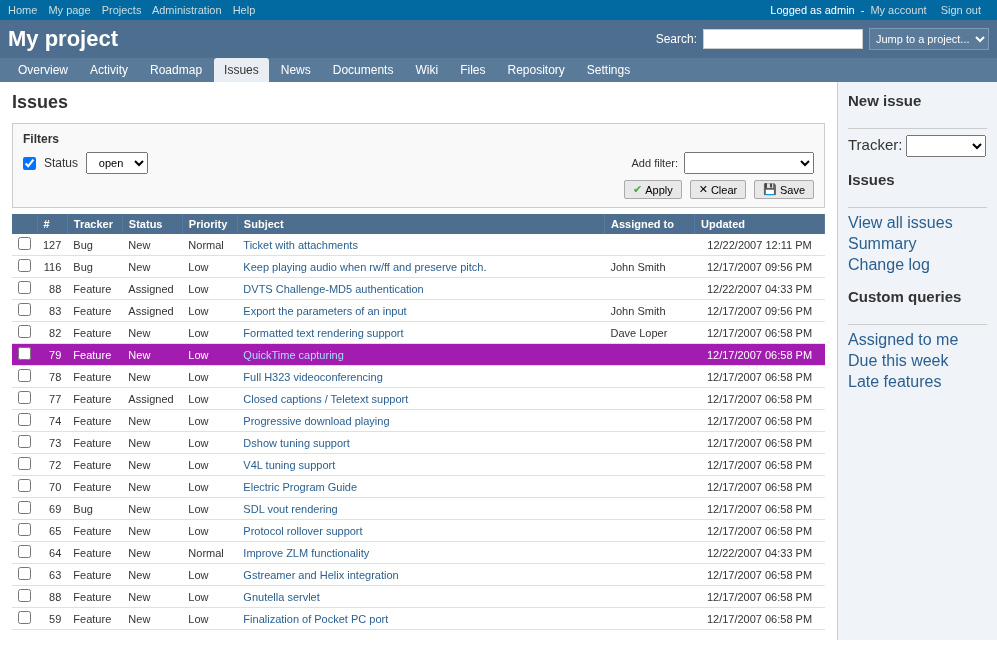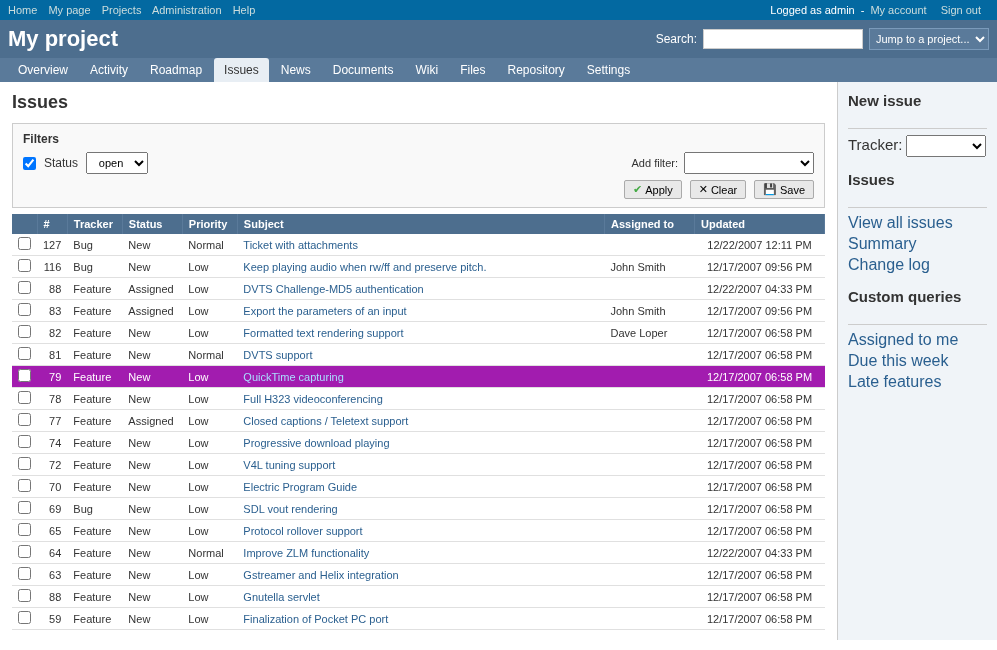--- a/index.html
+++ b/index.html
@@ -218,32 +218,20 @@
         <input type="checkbox" style="">
       </td>
       <td class="col-id">82</td>
       <td class="col-tracker">Feature</td>
       <td class="col-status">New</td>
       <td class="col-priority">Low</td>
       <td class="col-subject"><a href="#">Formatted text rendering support</a></td>
       <td class="col-assigned">Dave Loper</td>
       <td class="col-updated">12/17/2007 06:58 PM</td>
     </tr>
-          <tr>
-      <td class="col-check">
-        <input type="checkbox" style="">
-      </td>
-      <td class="col-id">81</td>
-      <td class="col-tracker">Feature</td>
-      <td class="col-status">New</td>
-      <td class="col-priority">Normal</td>
-      <td class="col-subject"><a href="#">DVTS support</a></td>
-      <td class="col-assigned"></td>
-      <td class="col-updated">12/17/2007 06:58 PM</td>
-    </tr>
           <tr class="selected">
       <td class="col-check">
         <input type="checkbox" style="">
       </td>
       <td class="col-id">79</td>
       <td class="col-tracker">Feature</td>
       <td class="col-status">New</td>
       <td class="col-priority">Low</td>
       <td class="col-subject"><a href="#">QuickTime capturing</a></td>
       <td class="col-assigned"></td>
@@ -275,20 +263,32 @@
     </tr>
           <tr>
       <td class="col-check">
         <input type="checkbox" style="">
       </td>
       <td class="col-id">74</td>
       <td class="col-tracker">Feature</td>
       <td class="col-status">New</td>
       <td class="col-priority">Low</td>
       <td class="col-subject"><a href="#">Progressive download playing</a></td>
+      <td class="col-assigned"></td>
+      <td class="col-updated">12/17/2007 06:58 PM</td>
+    </tr>
+          <tr>
+      <td class="col-check">
+        <input type="checkbox" style="">
+      </td>
+      <td class="col-id">73</td>
+      <td class="col-tracker">Feature</td>
+      <td class="col-status">New</td>
+      <td class="col-priority">Low</td>
+      <td class="col-subject"><a href="#">Dshow tuning support</a></td>
       <td class="col-assigned"></td>
       <td class="col-updated">12/17/2007 06:58 PM</td>
     </tr>
           <tr>
       <td class="col-check">
         <input type="checkbox" style="">
       </td>
       <td class="col-id">72</td>
       <td class="col-tracker">Feature</td>
       <td class="col-status">New</td>

